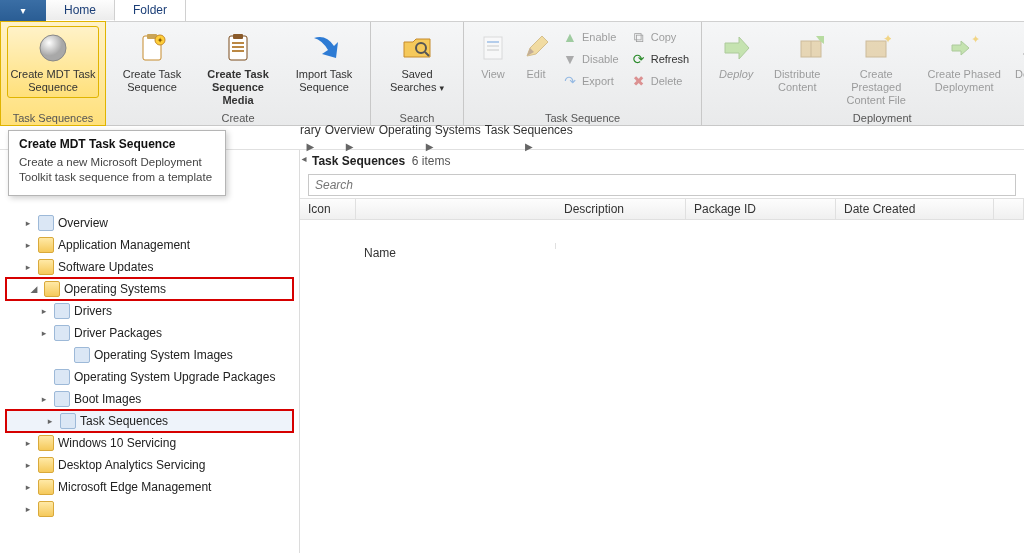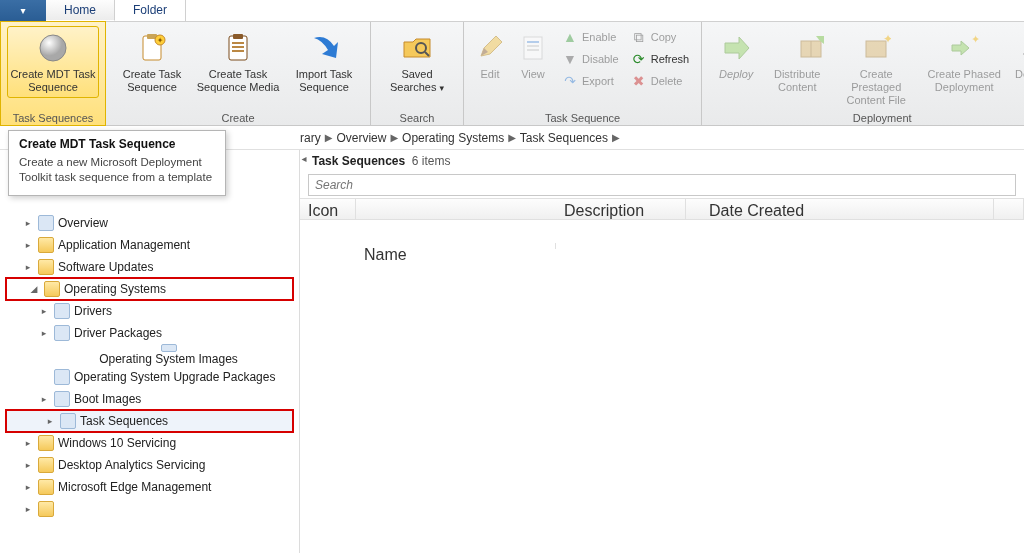--- a/index.html
+++ b/index.html
@@ -13,40 +13,40 @@
   .group-label { position:absolute; bottom:1px; left:0; right:0; text-align:center; font-size:11px; color:#555; }
   .bigbtn { display:flex; flex-direction:column; align-items:center; justify-content:flex-start; width:80px; padding:3px 2px; text-align:center; line-height:13px; font-size:11px; color:#333; border:1px solid transparent; border-radius:3px; }
   .bigbtn .glyph { width:32px; height:32px; margin:2px 0 4px 0; display:flex; align-items:center; justify-content:center; font-size:24px; }
   .bigbtn.highlight { background: linear-gradient(#fff2c8,#ffe07a); border:1px solid #e0b400; }
   .smallbtns { display:flex; flex-direction:column; justify-content:center; padding:0 2px; }
   .sbtn { display:flex; align-items:center; gap:4px; font-size:11px; height:22px; padding:0 4px; white-space:nowrap; color:#333;}
   .sbtn .sglyph { width:16px; height:16px; display:inline-flex; align-items:center; justify-content:center; font-size:14px;}
   .bigbtn.disabled, .sbtn.disabled { opacity:0.45; }
   
   .breadcrumb { height:24px; display:flex; align-items:center; padding-left:300px; background:#fff; border-bottom:1px solid #e0e0e0; font-size:12px; color:#333; gap:4px; position:relative; z-index:0;}
-  .crumb { display:flex; align-items:center; gap:4px;}
+  .crumb { display:flex; align-items:center; gap:4px;flex-direction:column;}
   .crumb .arrow { color:#666; font-size:10px; }
   
   .body { display:flex; height: calc(553px - 22px - 104px - 24px); }
   .nav { width:300px; border-right:1px solid #dcdcdc; overflow:auto; padding:4px 0; }
   .nav .item { display:flex; align-items:center; height:22px; font-size:12px; color:#222; white-space:nowrap; }
   .nav .expander { width:12px; text-align:center; color:#666; font-size:9px; }
   .nav .ficon { width:16px; height:16px; margin:0 4px; border-radius:2px; display:inline-flex; align-items:center; justify-content:center; font-size:11px;}
   .folder { background:linear-gradient(#ffe9a6,#f5c95b); border:1px solid #d9a93a;}
   .node  { background:#dbe7f5; border:1px solid #9db9d8;}
   .nav .item.selected { outline:1px dotted #8a8a8a; outline-offset:-1px; background:#eef3fa; }
   .redbox { outline:2px solid #d60000; outline-offset:-1px; }
   
   .content { flex:1; display:flex; flex-direction:column; }
   .content .handle { width:8px; text-align:center; color:#666; font-size:10px; padding:3px 0;}
   .listhdr { display:flex; align-items:center; height:22px; padding:0 4px; font-size:12px; }
   .searchbox { margin:2px 8px; }
   .searchbox input { width:100%; height:22px; border:1px solid #c8c8c8; padding:2px 6px; font-style:italic; color:#888; font-size:12px; }
   .cols { display:flex; height:22px; border-top:1px solid #e0e0e0; border-bottom:1px solid #e0e0e0; background:linear-gradient(#fdfdfd,#f0f0f0); }
-  .col { border-right:1px solid #e0e0e0; padding:3px 8px; font-size:16px; color:#333; }
+  .col { border-right:1px solid #e0e0e0; padding:3px 8px; font-size:12px; color:#333; }
   
   .tooltip { position:absolute; left:8px; top:130px; width:218px; background:#fff; border:1px solid #b5b5b5; box-shadow:2px 2px 6px rgba(0,0,0,.2); padding:6px 10px 10px 10px; z-index:5; }
   .tooltip .tt-title { font-weight:600; font-size:12px; margin-bottom:4px; color:#111;}
   .tooltip .tt-body { font-size:11.5px; color:#444; line-height:15px;}
 </style>
 </head>
 <body>
 
 <div class="ribbon-tabs">
   <div class="app-menu">
@@ -81,21 +81,21 @@
       <span class="glyph">
         <svg width="32" height="32">
             <rect x="7" y="4" width="18" height="24" rx="2" fill="#fff" stroke="#c68b2c"></rect>
             <rect x="11" y="2" width="10" height="5" rx="1" fill="#caa457"></rect>
             <circle cx="24" cy="8" r="5" fill="#ffcf3a" stroke="#c68b2c"></circle>
             <text x="24" y="11" text-anchor="middle" font-size="8" fill="#8a5b00">✦</text>
           </svg>
       </span>
       <span>Create Task Sequence</span>
     </div>
-    <div class="bigbtn" style="width:92px;">
+    <div class="bigbtn" style="width:92px;font-weight:bold;">
       <span class="glyph">
         <svg width="32" height="32">
             <rect x="7" y="4" width="18" height="24" rx="2" fill="#fff" stroke="#7a4a1a"></rect>
             <rect x="11" y="2" width="10" height="5" rx="1" fill="#8a5a2a"></rect>
             <rect x="10" y="10" width="12" height="2" fill="#bb8844"></rect>
             <rect x="10" y="14" width="12" height="2" fill="#bb8844"></rect>
             <rect x="10" y="18" width="12" height="2" fill="#bb8844"></rect>
           </svg>
       </span>
       <span>Create Task Sequence Media</span>
@@ -119,39 +119,39 @@
             <circle cx="20" cy="16" r="5" fill="none" stroke="#555" stroke-width="2"></circle>
             <line x1="24" y1="20" x2="28" y2="24" stroke="#555" stroke-width="2"></line>
           </svg>
       </span>
       <span><span>Saved Searches</span> <span style="font-size:9px;">▾</span></span>
     </div>
     <div class="group-label">Search</div>
   </div>
 
   <div class="group">
-    <div class="bigbtn disabled" style="width:40px;">
-      <span class="glyph">
-        <svg width="28" height="28">
-            <path d="M5 22 L8 14 L20 2 L26 8 L14 20 Z" fill="#f0c040" stroke="#b08010"></path>
-            <path d="M5 22 L8 14 L12 18 Z" fill="#8a5a2a"></path>
-          </svg>
-      </span>
-      <span>Edit</span>
-    </div>
     <div class="bigbtn disabled" style="width:46px;">
       <span class="glyph">
         <svg width="28" height="28">
             <rect x="5" y="3" width="18" height="22" fill="#fff" stroke="#bbb"></rect>
             <rect x="8" y="7" width="12" height="2" fill="#6aa0e0"></rect>
             <rect x="8" y="11" width="12" height="2" fill="#ccc"></rect>
             <rect x="8" y="15" width="12" height="2" fill="#ccc"></rect>
           </svg>
       </span>
       <span>View</span>
+    </div>
+    <div class="bigbtn disabled" style="width:40px;">
+      <span class="glyph">
+        <svg width="28" height="28">
+            <path d="M5 22 L8 14 L20 2 L26 8 L14 20 Z" fill="#f0c040" stroke="#b08010"></path>
+            <path d="M5 22 L8 14 L12 18 Z" fill="#8a5a2a"></path>
+          </svg>
+      </span>
+      <span>Edit</span>
     </div>
     <div class="smallbtns">
       <div class="sbtn disabled">
           <span class="sglyph" style="color:#3a9b3a;">▲</span>
           <span>Enable</span>
         </div>
       <div class="sbtn disabled">
           <span class="sglyph" style="color:#555;">▼</span>
           <span>Disable</span>
         </div>
@@ -280,21 +280,21 @@
       <div class="item" style="padding-left: 38px;">
         <span class="expander">▸</span>
         <span class="ficon node"></span>
         <span>Drivers</span>
       </div>
       <div class="item" style="padding-left: 38px;">
         <span class="expander">▸</span>
         <span class="ficon node"></span>
         <span>Driver Packages</span>
       </div>
-      <div class="item" style="padding-left: 38px; flex-direction: column;">
+      <div class="item" style="padding-left: 58px;">
         <span class="expander"></span>
         <span class="ficon node"></span>
         <span>Operating System Images</span>
       </div>
       <div class="item" style="padding-left: 38px;">
         <span class="expander"></span>
         <span class="ficon node"></span>
         <span>Operating System Upgrade Packages</span>
       </div>
       <div class="item" style="padding-left: 38px;">
@@ -338,18 +338,19 @@
         <span style="color:#555;">6 items</span>
       </div>
     </div>
     <div class="searchbox">
       <input type="text" placeholder="Search" style="">
     </div>
     <div class="cols">
       <div class="col" style="width:56px;">Icon</div>
       <div class="col" style="width:200px;margin-top:44px;">Name</div>
       <div class="col" style="width:130px;">Description</div>
-      <div class="col" style="flex:1;margin-left:15px;">Date Created</div>
+      <div class="col" style="width:150px;">Package ID</div>
+      <div class="col" style="flex:1;">Date Created</div>
       <div class="col" style="width:30px;"></div>
     </div>
     <div style="flex:1;"></div>
   </div>
 </div>
 
 </body></html>

